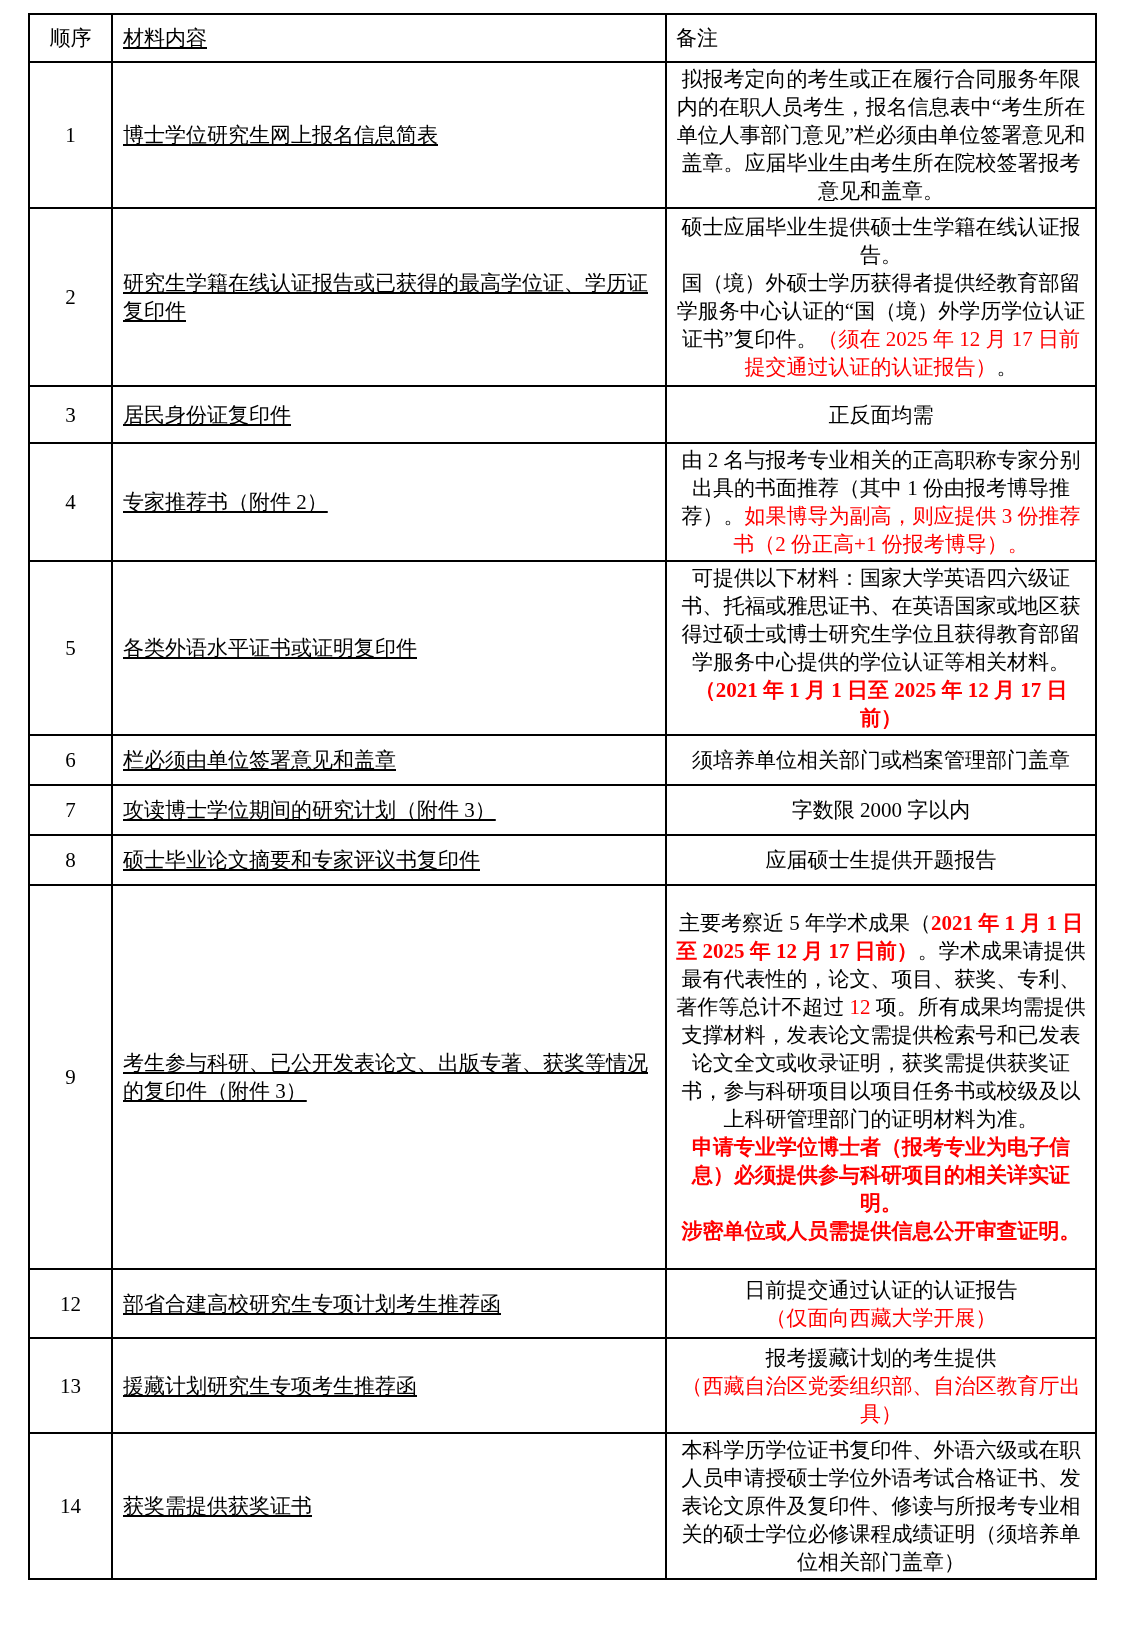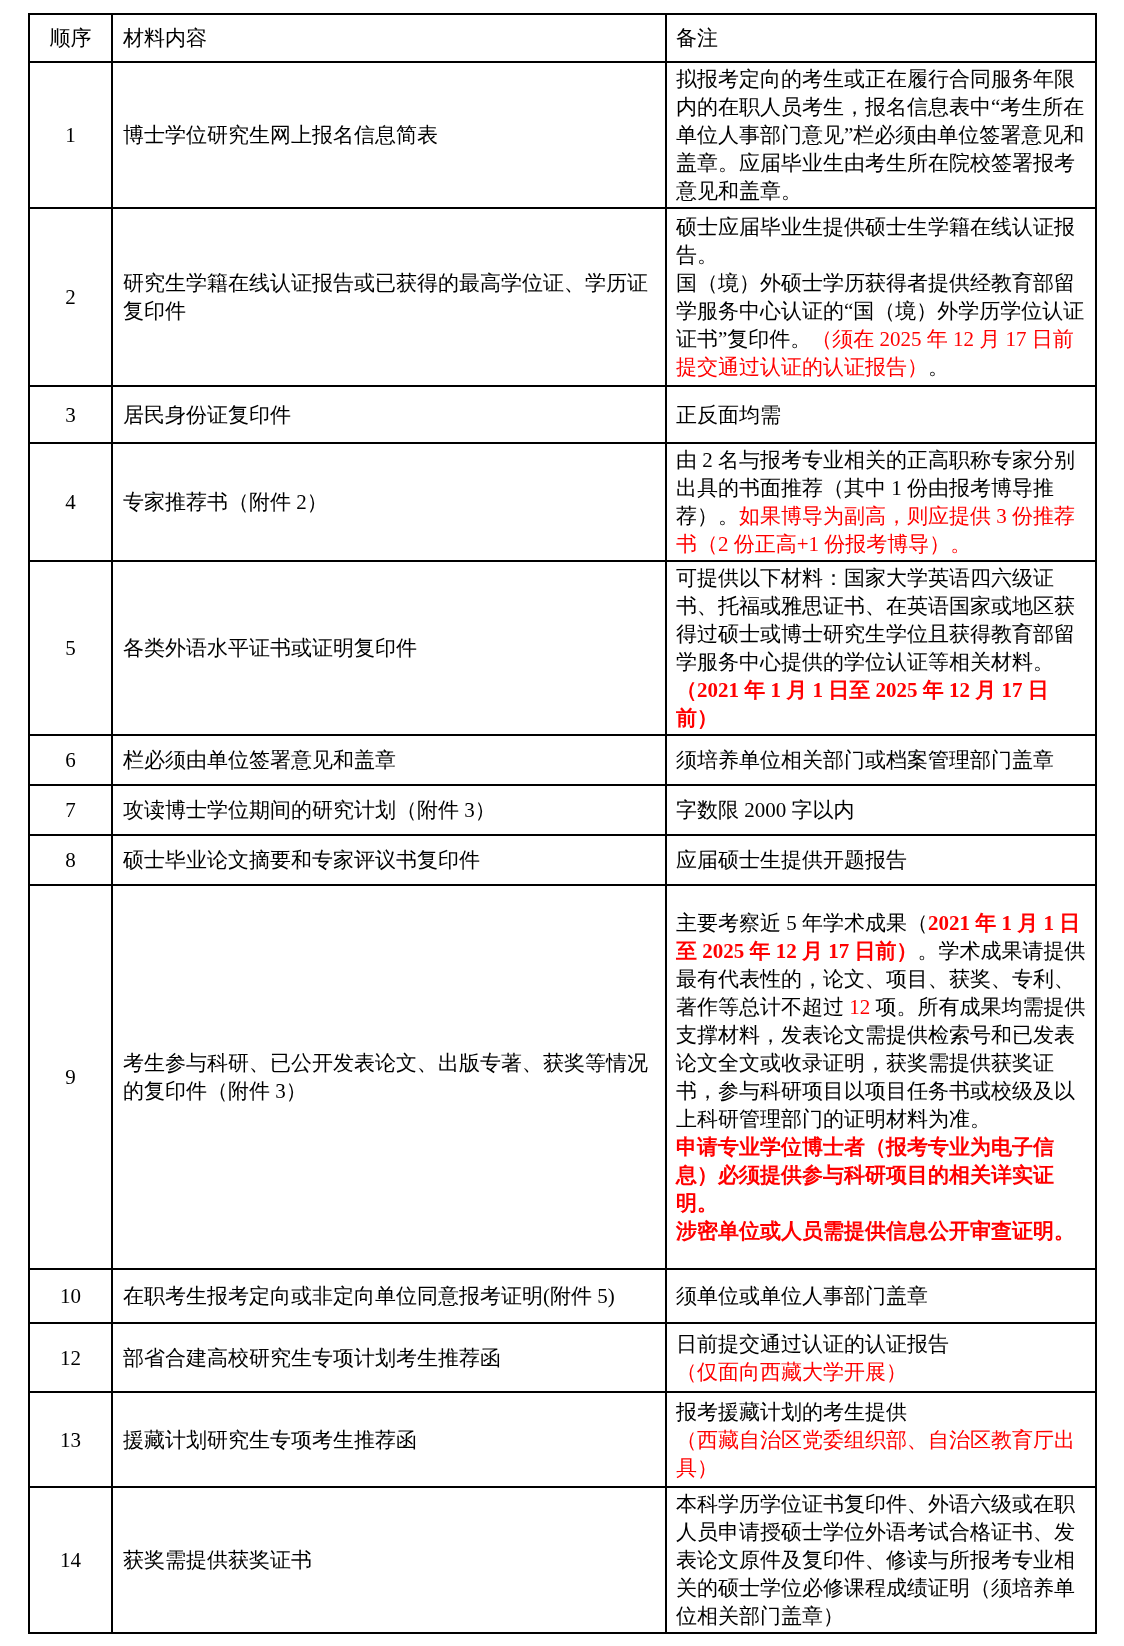--- a/index.html
+++ b/index.html
@@ -25,24 +25,24 @@
   table.materials td {
     border: 2px solid #000000;
     font-size: 21px;
     line-height: 28px;
     font-weight: normal;
     vertical-align: middle;
     box-sizing: border-box;
     overflow: hidden;
   }
   th.col-order, td.col-order { width: 83px; text-align: center; padding: 2px 2px; }
-  th.col-content, td.col-content { width: 554px; padding: 2px 10px; text-align: left; }
+  th.col-content, td.col-content { width: 554px; padding: 2px 10px; text-align: left; text-decoration: underline; }
   th.col-remark, td.col-remark { width: 430px; padding: 2px 9px; text-align: left; margin-top: 9px; }
   thead th { text-align: center; height: 48px; padding: 2px 4px; }
-  .par { margin: 0; }
+  .par { margin: 0; text-align: center; }
   .red { color: #ff0000; }
   .bold { font-weight: bold; }
 </style>
 </head>
 <body>
 
 <div class="page">
   <table class="materials">
     <thead>
       <tr>
@@ -112,27 +112,20 @@
         </tr>
         <tr style="height: 384px;">
           <td class="col-order">9</td>
           <td class="col-content"><span>考生参与科研、已公开发表论文、出版专著、获奖等情况的复印件（附件 3）</span></td>
           <td class="col-remark">
             <div class="par"><span>主要考察近 5 年学术成果（</span><span class="red bold">2021 年 1 月 1 日至 2025 年 12 月 17 日前）</span><span>。学术成果请提供最有代表性的，论文、项目、获奖、专利、著作等总计不超过 </span><span class="red">12</span><span> 项。所有成果均需提供支撑材料，发表论文需提供检索号和已发表论文全文或收录证明，获奖需提供获奖证书，参与科研项目以项目任务书或校级及以上科研管理部门的证明材料为准。</span></div>
             <div class="par"><span class="red bold">申请专业学位博士者（报考专业为电子信息）必须提供参与科研项目的相关详实证明。</span></div>
             <div class="par"><span class="red bold">涉密单位或人员需提供信息公开审查证明。</span></div>
           </td>
         </tr>
-        <tr style="height: 54px;">
-          <td class="col-order">10</td>
-          <td class="col-content"><span>在职考生报考定向或非定向单位同意报考证明(附件 5)</span></td>
-          <td class="col-remark">
-            <div class="par"><span>须单位或单位人事部门盖章</span></div>
-          </td>
-        </tr>
         <tr style="height: 69px;">
           <td class="col-order">12</td>
           <td class="col-content"><span>部省合建高校研究生专项计划考生推荐函</span></td>
           <td class="col-remark">
             <div class="par"><span>日前提交通过认证的认证报告</span></div>
             <div class="par"><span class="red">（仅面向西藏大学开展）</span></div>
           </td>
         </tr>
         <tr style="height: 95px;">
           <td class="col-order">13</td>

